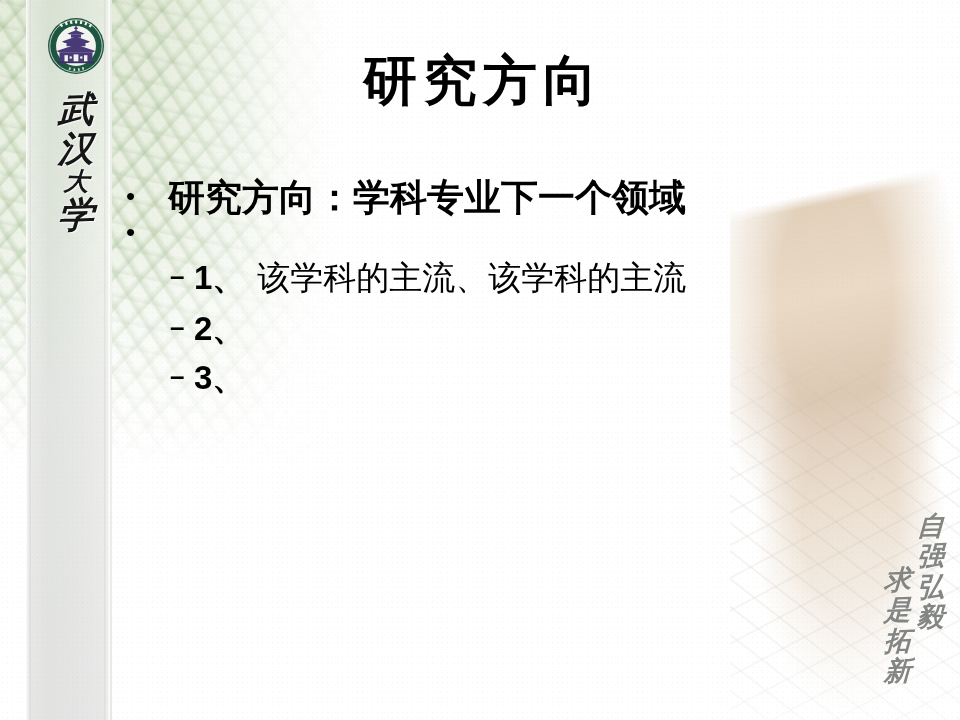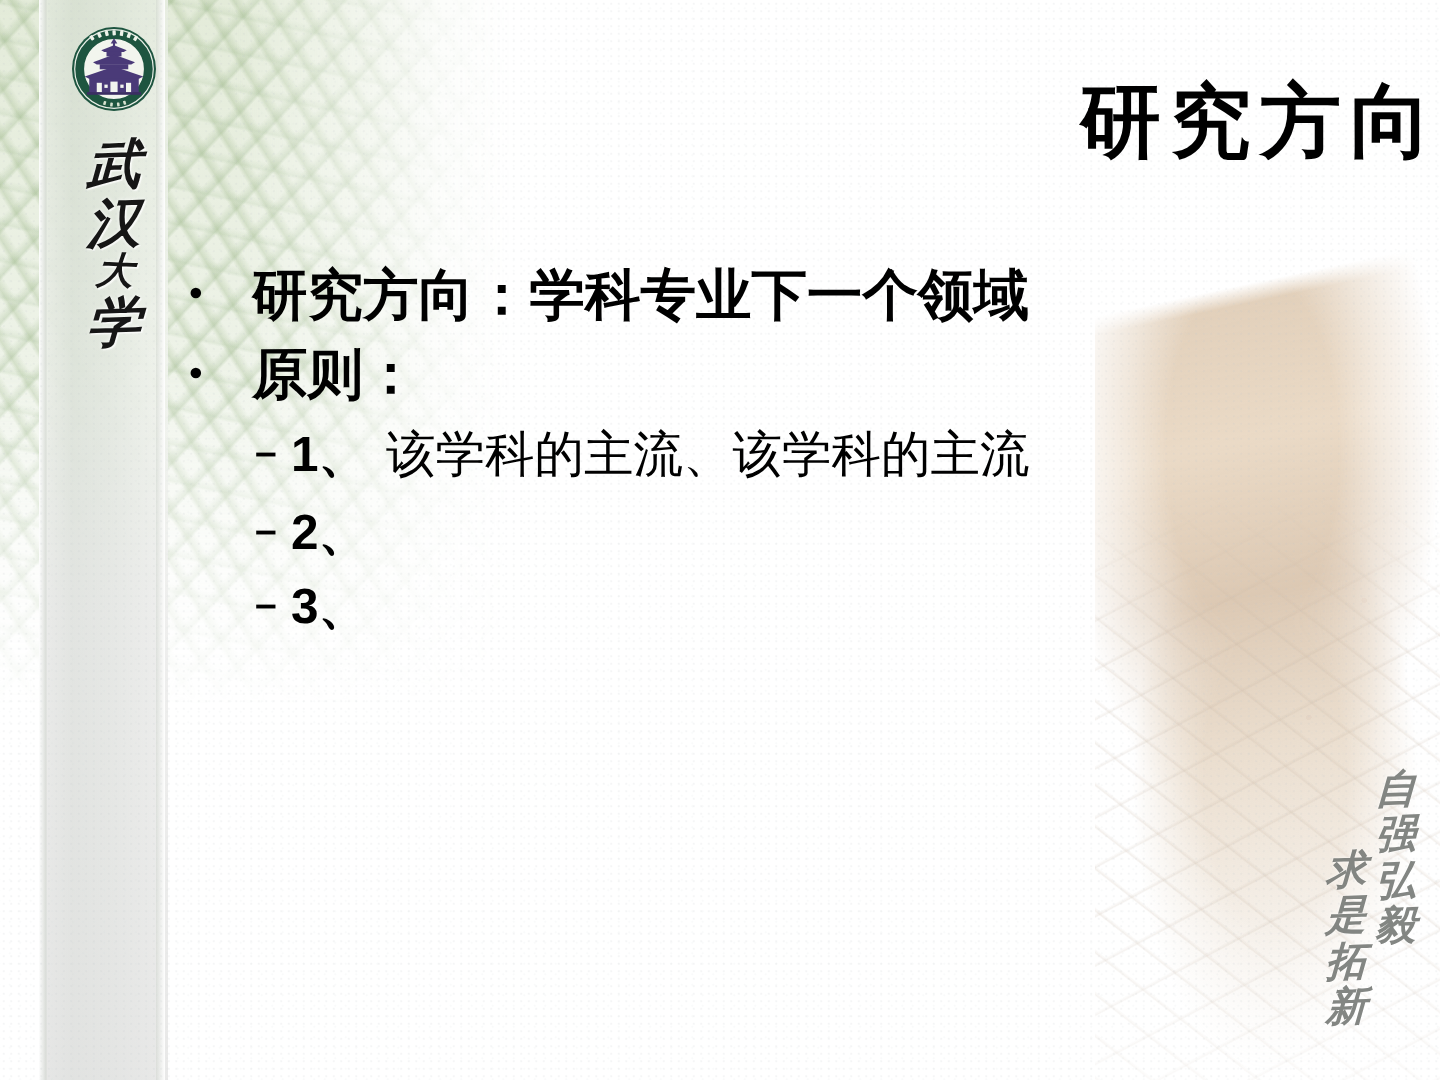--- a/index.html
+++ b/index.html
@@ -190,21 +190,21 @@
   #motto-col-left { margin-top: 54px; }
   #motto-col-right { margin-top: 0; }
   .motto-char { transform: skewX(-4deg) rotate(-2deg); }
 
   
 
   #slide-title {
     position: absolute;
     left: 0; top: 52px;
     width: 960px;
-    text-align: right;
+    text-align: center;
     font-family: "Liberation Serif", "DejaVu Serif", serif;
     font-weight: 700;
     font-size: 54px;
     line-height: 1.1;
     color: #000000;
     letter-spacing: 6px;
     text-indent: 6px;
   }
 
   
@@ -329,21 +329,20 @@
 
   <div id="body-content">
 
     <div class="bullet-row level-1">
       <span class="bullet-marker">•</span>
       <span class="bullet-text">研究方向：学科专业下一个领域</span>
     </div>
 
     <div class="bullet-row level-1">
       <span class="bullet-marker">•</span>
-      <span class="bullet-text">原则：</span>
     </div>
 
     <div class="bullet-row level-2">
       <span class="bullet-marker">–</span>
       <span class="bullet-index">1、</span>
       <span class="bullet-text">该学科的主流、该学科的主流</span>
     </div>
 
     <div class="bullet-row level-2">
       <span class="bullet-marker">–</span>

